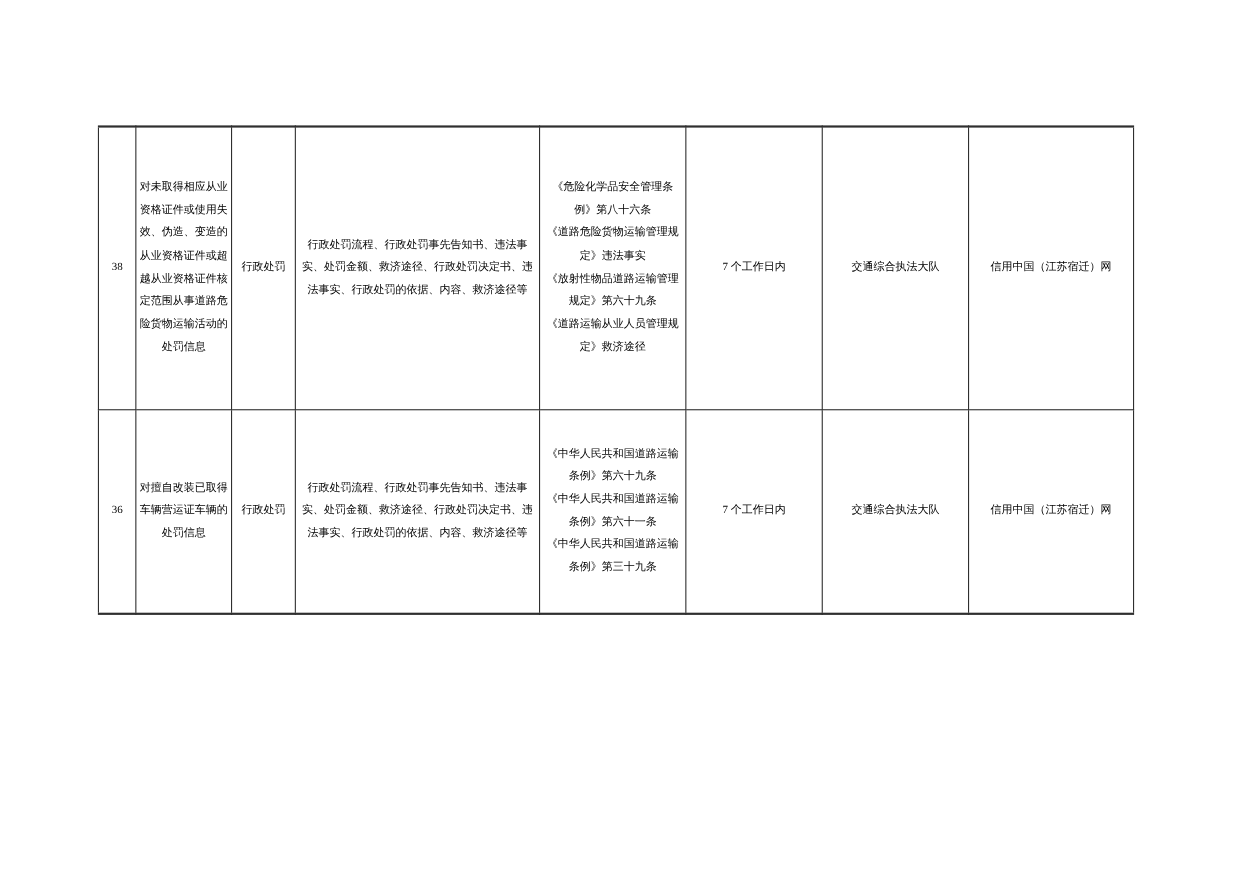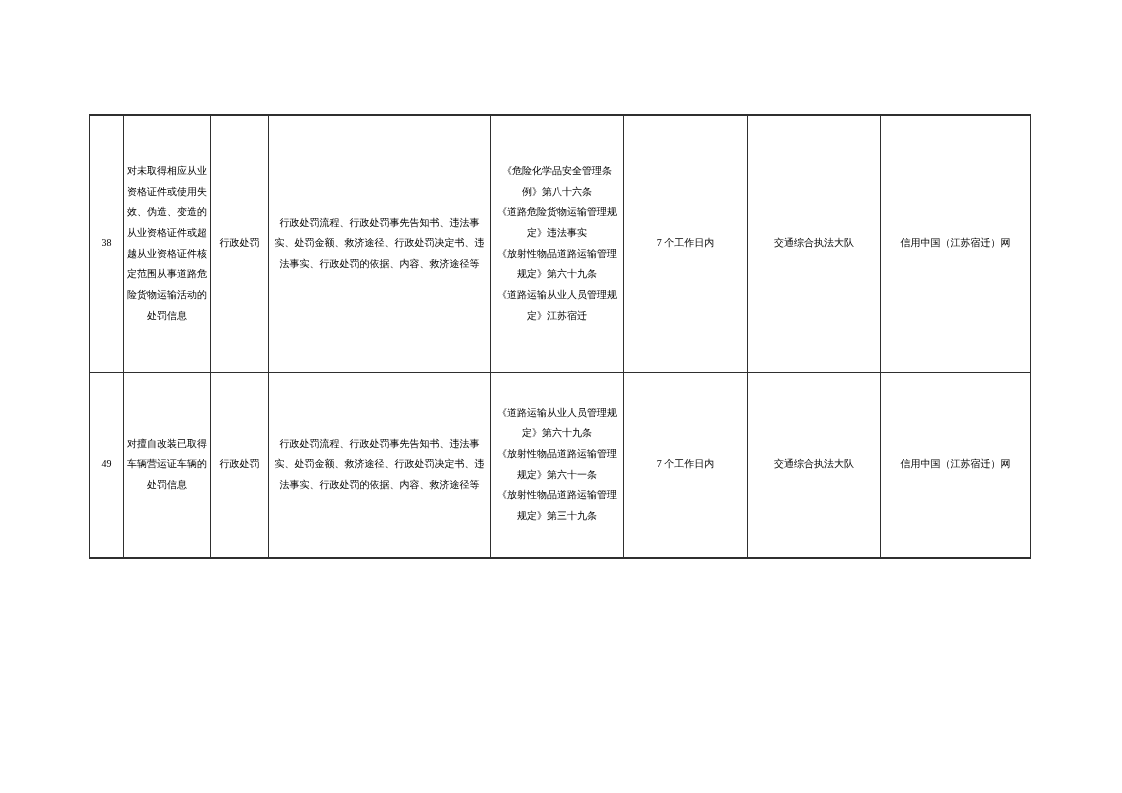--- a/index.html
+++ b/index.html
@@ -63,35 +63,35 @@
     <tbody>
       <tr class="row-71">
         <td class="col-num">38</td>
         <td class="col-desc">对未取得相应从业资格证件或使用失效、伪造、变造的从业资格证件或超越从业资格证件核定范围从事道路危险货物运输活动的处罚信息</td>
         <td>行政处罚</td>
         <td>行政处罚流程、行政处罚事先告知书、违法事实、处罚金额、救济途径、行政处罚决定书、违法事实、行政处罚的依据、内容、救济途径等</td>
         <td class="col-legal">
           <div class="legal-item">《危险化学品安全管理条例》第八十六条</div>
           <div class="legal-item">《道路危险货物运输管理规定》违法事实</div>
           <div class="legal-item">《放射性物品道路运输管理规定》第六十九条</div>
-          <div class="legal-item">《道路运输从业人员管理规定》江苏宿迁</div>
+          <div class="legal-item">《道路运输从业人员管理规定》救济途径</div>
         </td>
         <td>7 个工作日内</td>
         <td>交通综合执法大队</td>
         <td>信用中国（江苏宿迁）网</td>
       </tr>
       <tr class="row-72">
-        <td class="col-num">49</td>
+        <td class="col-num">36</td>
         <td class="col-desc">对擅自改装已取得车辆营运证车辆的处罚信息</td>
         <td>行政处罚</td>
         <td>行政处罚流程、行政处罚事先告知书、违法事实、处罚金额、救济途径、行政处罚决定书、违法事实、行政处罚的依据、内容、救济途径等</td>
         <td class="col-legal">
-          <div class="legal-item">《道路运输从业人员管理规定》第六十九条</div>
-          <div class="legal-item">《放射性物品道路运输管理规定》第六十一条</div>
-          <div class="legal-item">《放射性物品道路运输管理规定》第三十九条</div>
+          <div class="legal-item">《中华人民共和国道路运输条例》第六十九条</div>
+          <div class="legal-item">《中华人民共和国道路运输条例》第六十一条</div>
+          <div class="legal-item">《中华人民共和国道路运输条例》第三十九条</div>
         </td>
         <td>7 个工作日内</td>
         <td>交通综合执法大队</td>
         <td>信用中国（江苏宿迁）网</td>
       </tr>
     </tbody>
   </table>
 </div>
 
 </body></html>

